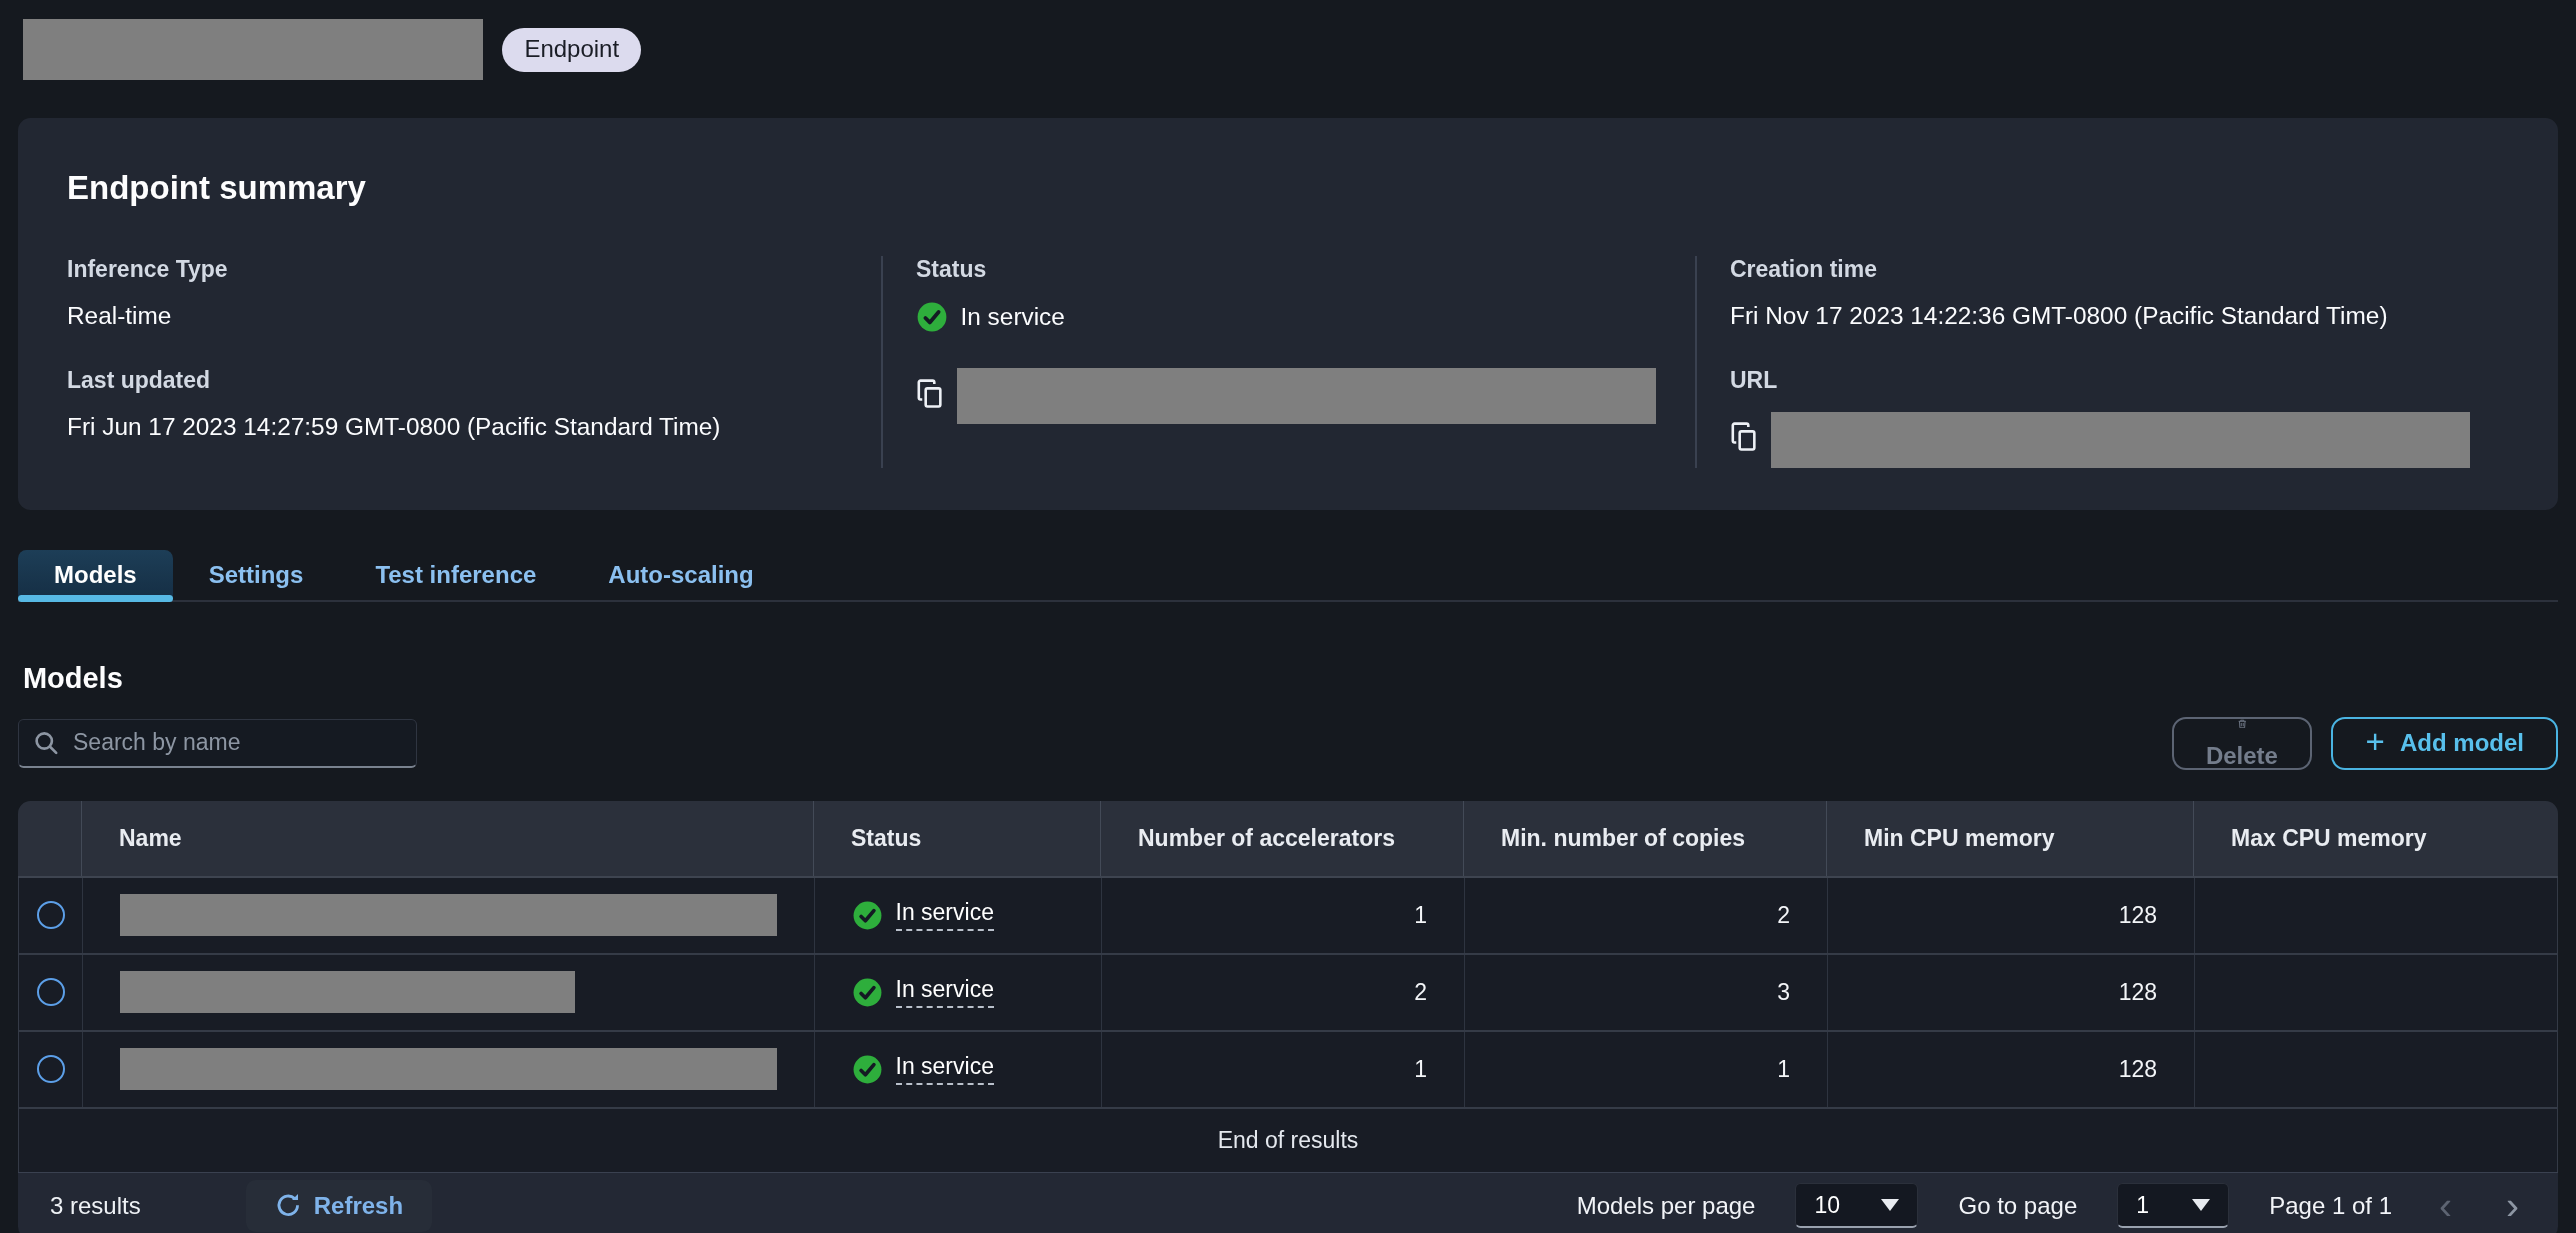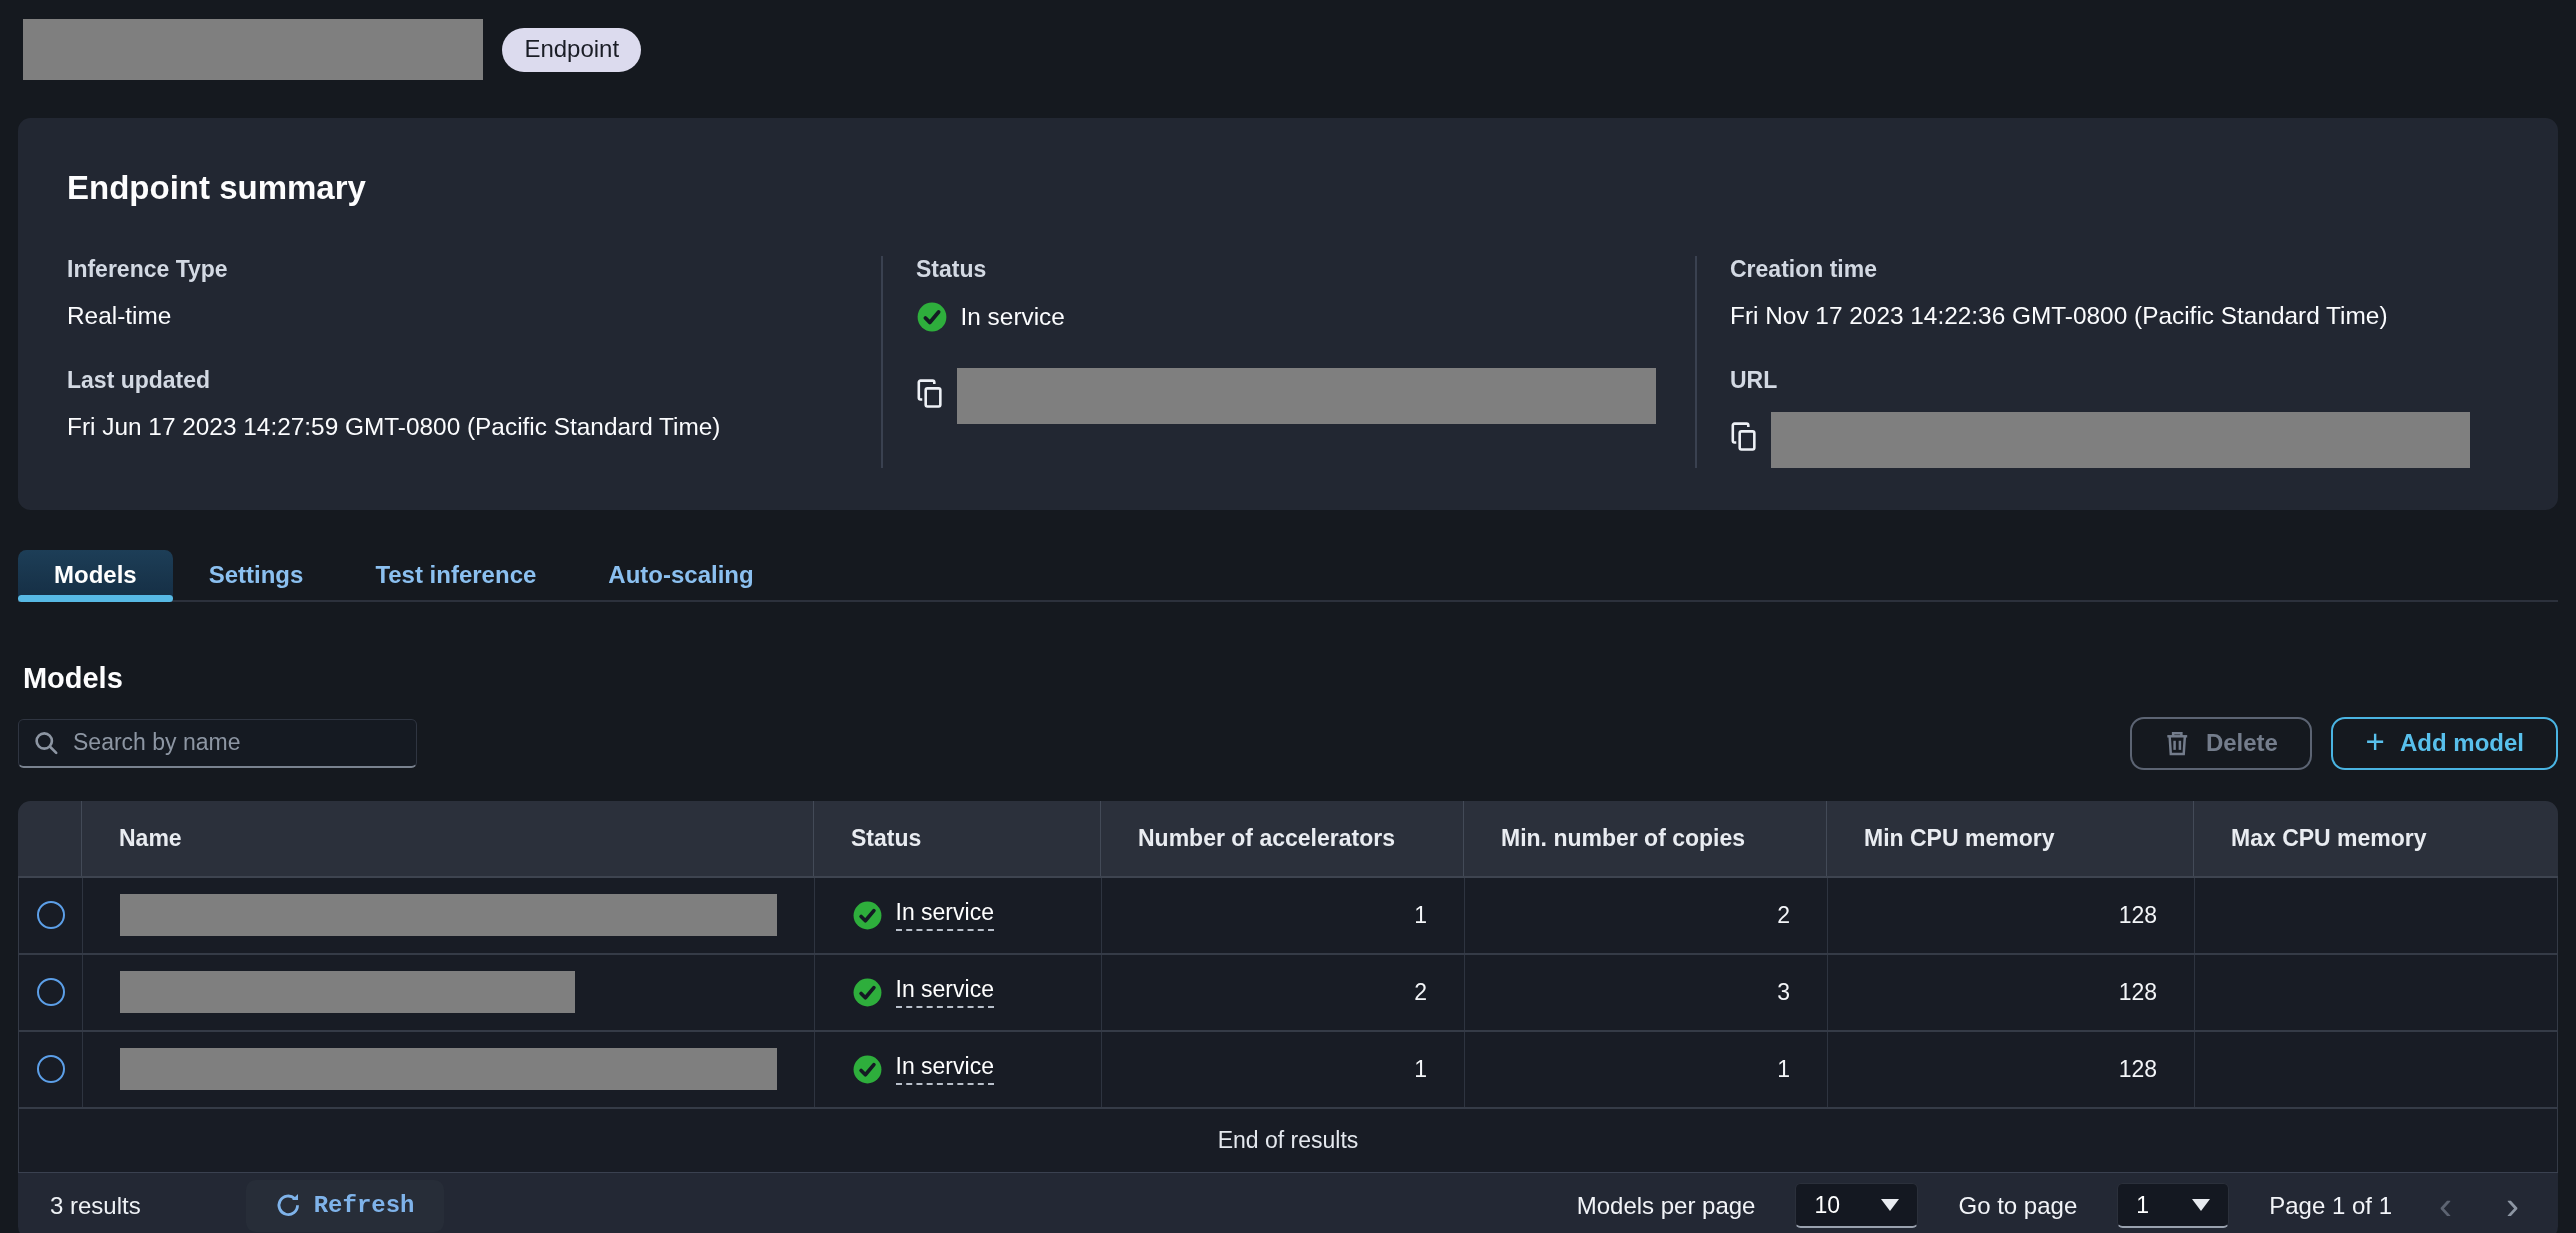--- a/index.html
+++ b/index.html
@@ -54,21 +54,21 @@
     color:#eef1f5; font-size:23px; padding:0 14px 0 54px; font-family:inherit; outline:none;
   }
   .search input::placeholder { color:#8d96a3; }
   .search-icon { position:absolute; left:15.3px; top:50%; transform:translateY(-50%); width:26.5px; height:26.5px; color:#8d96a3; pointer-events:none; }
   .actions { margin-left:auto; display:flex; gap:19.5px; }
   .btn {
     height:53px; display:flex; align-items:center; gap:15.3px; padding:0 32px;
     background:transparent; border:2.1px solid; border-radius:14px;
     font-size:24px; font-weight:700; font-family:inherit; cursor:pointer; line-height:1;
   }
-  .btn.disabled { color:#747d8c; border-color:#5c6473; }
+  .btn.disabled { color:#747d8c; border-color:#5c6473;flex-direction:column; }
   .btn.primary { color:#58c0ec; border-color:#4ab4e2; }
   .btn svg { width:26.5px; height:26.5px; }
   .plus-icon { font-size:33px; font-weight:400; margin-top:-3.5px; }
 
   
   .table { margin-top:31px; }
   .trow, .thead-row {
     display:grid;
     grid-template-columns:63px 732px 287px 363px 363px 367px 1fr;
   }
@@ -90,21 +90,21 @@
 
   
   .tfoot {
     height:67px; background:#232834; border-top:1.4px solid #3a4150; border-radius:0 0 12.5px 12.5px;
     display:flex; align-items:center; padding:0 32px;
   }
   .results { font-size:24px; color:#eef1f5; }
   .refresh {
     margin-left:105px; height:52px; padding:0 29px; display:flex; align-items:center; gap:12.5px;
     background:#272d38; border:none; border-radius:9.8px;
-    color:#7fb3ea; font-size:24px; font-weight:700; font-family:Liberation Mono, monospace; cursor:pointer;
+    color:#7fb3ea; font-size:24px; font-weight:700; font-family:Liberation Sans, sans-serif; cursor:pointer;
   }
   .refresh svg { width:26.5px; height:26.5px; }
   .pager { margin-left:auto; display:flex; align-items:center; gap:40px; }
   .pager .plabel { font-size:24px; color:#f2f4f8; }
   .selectbox {
     width:123px; height:45px; background:#141821;
     border:1.4px solid #2b303b; border-bottom:2.1px solid #99a1ae; border-radius:5.6px;
     display:flex; align-items:center; justify-content:space-between; padding:0 18px;
     font-size:23px; color:#ffffff; cursor:pointer;
   }

